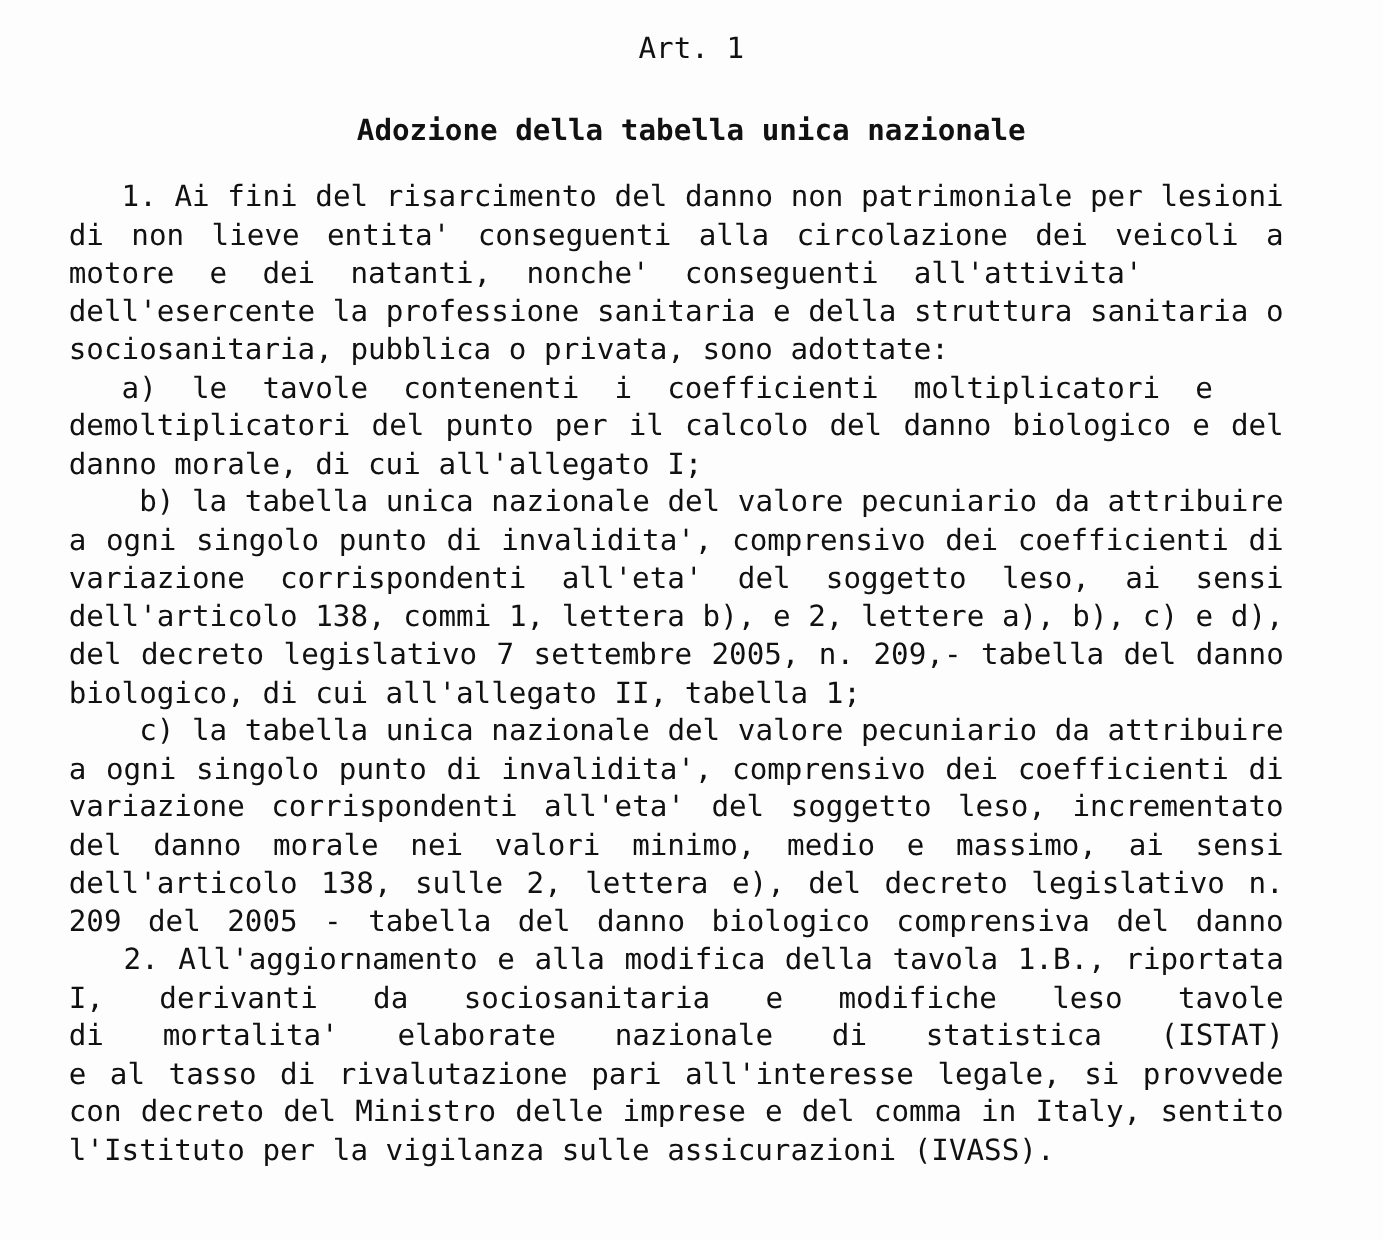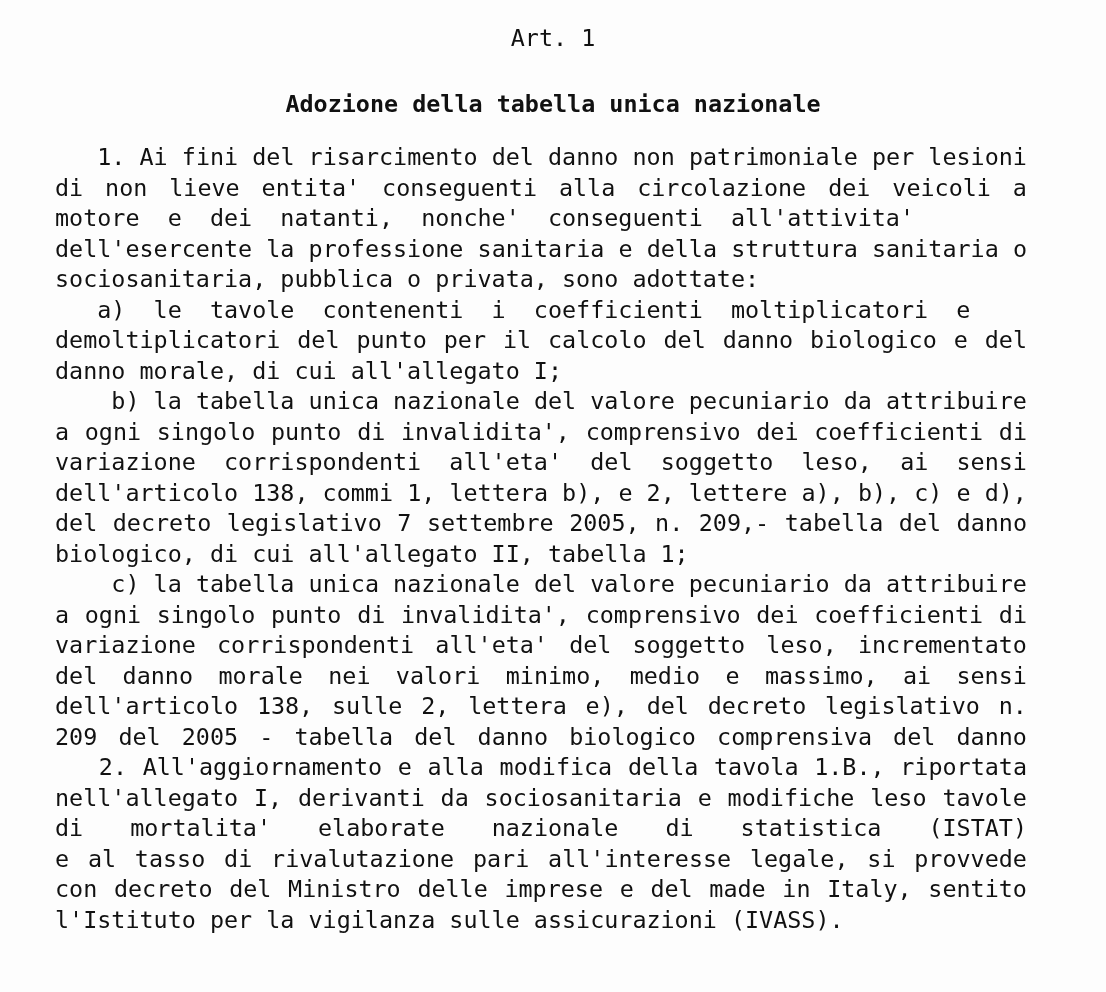--- a/index.html
+++ b/index.html
@@ -105,20 +105,20 @@
       <div class="tline just"><span class="w">dell'articolo</span><span class="w">138,</span><span class="w">commi</span><span class="w">1,</span><span class="w">lettera</span><span class="w">b),</span><span class="w">e</span><span class="w">2,</span><span class="w">lettere</span><span class="w">a),</span><span class="w">b),</span><span class="w">c)</span><span class="w">e</span><span class="w">d),</span></div>
       <div class="tline just"><span class="w">del</span><span class="w">decreto</span><span class="w">legislativo</span><span class="w">7</span><span class="w">settembre</span><span class="w">2005,</span><span class="w">n.</span><span class="w">209,-</span><span class="w">tabella</span><span class="w">del</span><span class="w">danno</span></div>
       <div class="tline">biologico, di cui all'allegato II, tabella 1;</div>
       <div class="tline just"><span class="lead">   </span><span class="w">c)</span><span class="w">la</span><span class="w">tabella</span><span class="w">unica</span><span class="w">nazionale</span><span class="w">del</span><span class="w">valore</span><span class="w">pecuniario</span><span class="w">da</span><span class="w">attribuire</span></div>
       <div class="tline just"><span class="w">a</span><span class="w">ogni</span><span class="w">singolo</span><span class="w">punto</span><span class="w">di</span><span class="w">invalidita',</span><span class="w">comprensivo</span><span class="w">dei</span><span class="w">coefficienti</span><span class="w">di</span></div>
       <div class="tline just"><span class="w">variazione</span><span class="w">corrispondenti</span><span class="w">all'eta'</span><span class="w">del</span><span class="w">soggetto</span><span class="w">leso,</span><span class="w">incrementato</span></div>
       <div class="tline just"><span class="w">del</span><span class="w">danno</span><span class="w">morale</span><span class="w">nei</span><span class="w">valori</span><span class="w">minimo,</span><span class="w">medio</span><span class="w">e</span><span class="w">massimo,</span><span class="w">ai</span><span class="w">sensi</span></div>
       <div class="tline just"><span class="w">dell'articolo</span><span class="w">138,</span><span class="w">sulle</span><span class="w">2,</span><span class="w">lettera</span><span class="w">e),</span><span class="w">del</span><span class="w">decreto</span><span class="w">legislativo</span><span class="w">n.</span></div>
       <div class="tline just"><span class="w">209</span><span class="w">del</span><span class="w">2005</span><span class="w">-</span><span class="w">tabella</span><span class="w">del</span><span class="w">danno</span><span class="w">biologico</span><span class="w">comprensiva</span><span class="w">del</span><span class="w">danno</span></div>
       <div class="tline just"><span class="lead">  </span><span class="w">2.</span><span class="w">All'aggiornamento</span><span class="w">e</span><span class="w">alla</span><span class="w">modifica</span><span class="w">della</span><span class="w">tavola</span><span class="w">1.B.,</span><span class="w">riportata</span></div>
-      <div class="tline just"><span class="w">nell'allegato</span><span class="w">I,</span><span class="w">derivanti</span><span class="w">da</span><span class="w">sociosanitaria</span><span class="w">e</span><span class="w">modifiche</span><span class="w">leso</span><span class="w">tavole</span></div>
+      <div class="tline just"><span class="w">I,</span><span class="w">derivanti</span><span class="w">da</span><span class="w">sociosanitaria</span><span class="w">e</span><span class="w">modifiche</span><span class="w">leso</span><span class="w">tavole</span></div>
       <div class="tline just"><span class="w">di</span><span class="w">mortalita'</span><span class="w">elaborate</span><span class="w">nazionale</span><span class="w">di</span><span class="w">statistica</span><span class="w">(ISTAT)</span></div>
       <div class="tline just"><span class="w">e</span><span class="w">al</span><span class="w">tasso</span><span class="w">di</span><span class="w">rivalutazione</span><span class="w">pari</span><span class="w">all'interesse</span><span class="w">legale,</span><span class="w">si</span><span class="w">provvede</span></div>
-      <div class="tline just"><span class="w">con</span><span class="w">decreto</span><span class="w">del</span><span class="w">Ministro</span><span class="w">delle</span><span class="w">imprese</span><span class="w">e</span><span class="w">del</span><span class="w">made</span><span class="w">in</span><span class="w">Italy,</span><span class="w">sentito</span></div>
+      <div class="tline just"><span class="w">con</span><span class="w">decreto</span><span class="w">del</span><span class="w">Ministro</span><span class="w">delle</span><span class="w">imprese</span><span class="w">e</span><span class="w">del</span><span class="w">comma</span><span class="w">in</span><span class="w">Italy,</span><span class="w">sentito</span></div>
       <div class="tline">l'Istituto per la vigilanza sulle assicurazioni (IVASS).</div>
     </div>
 
 </div>
 
 </body></html>

